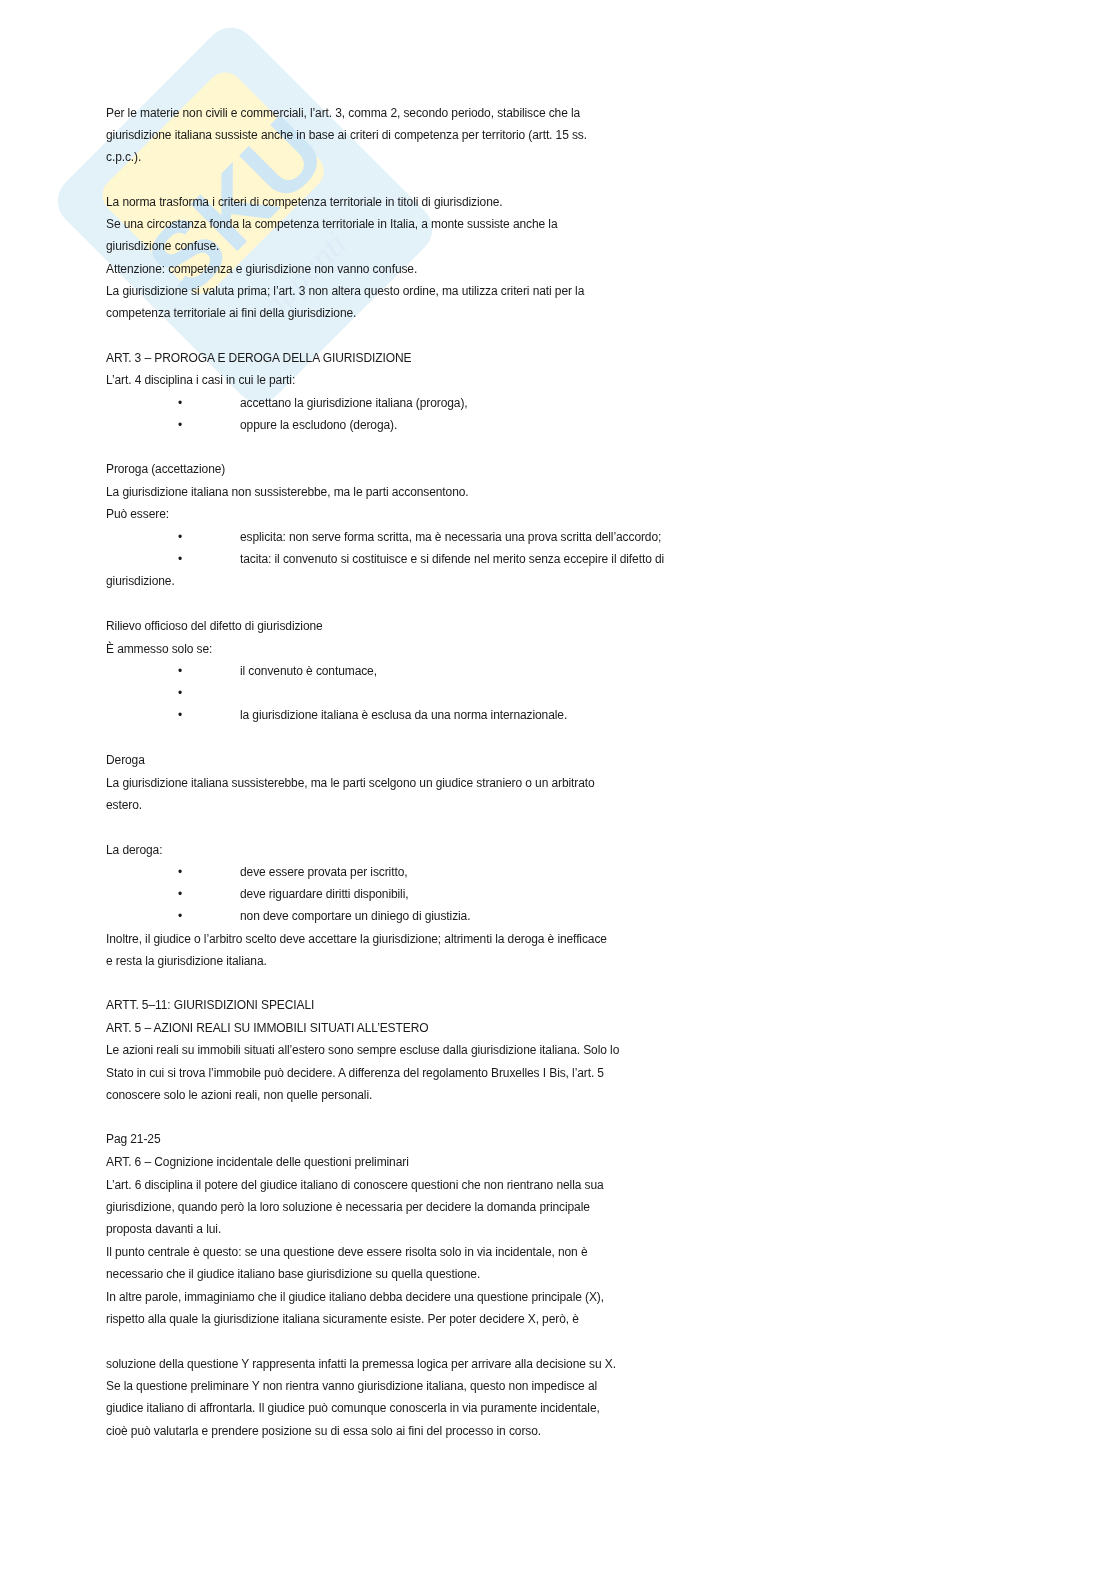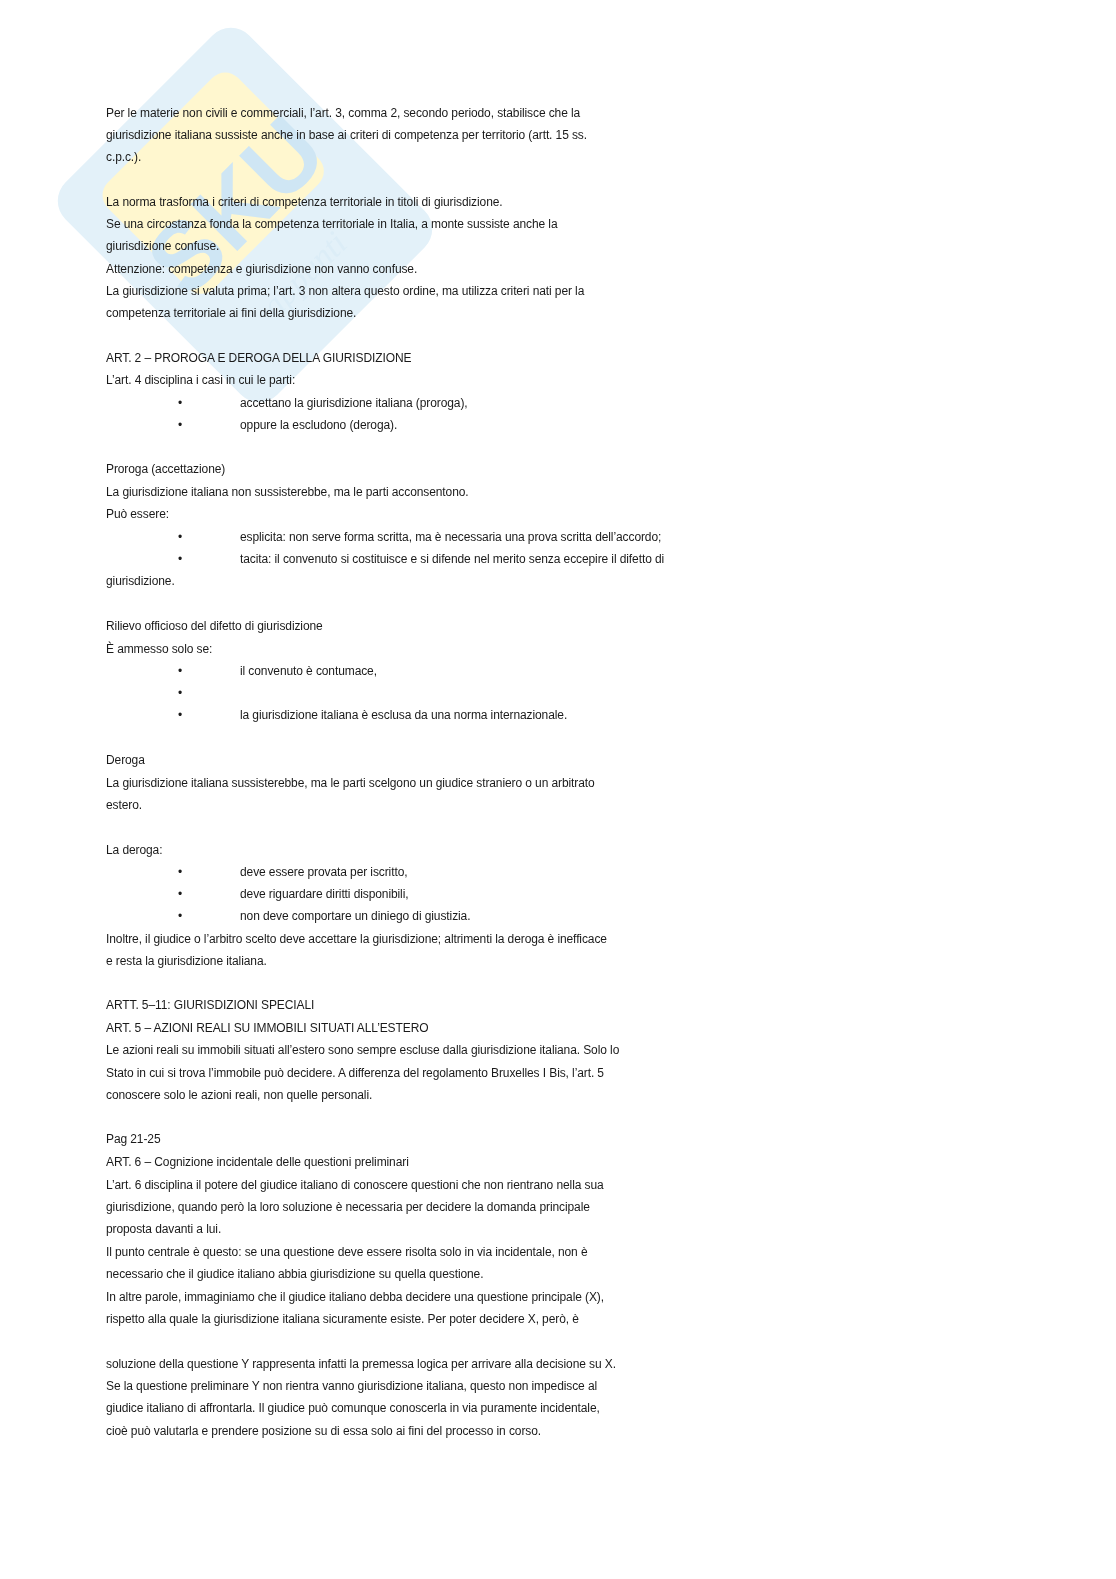--- a/index.html
+++ b/index.html
@@ -30,21 +30,21 @@
 <main class="page" id="page">
     <div class="line" style="top: 102px;">Per le materie non civili e commerciali, l’art. 3, comma 2, secondo periodo, stabilisce che la</div>
     <div class="line" style="top: 124px;">giurisdizione italiana sussiste anche in base ai criteri di competenza per territorio (artt. 15 ss.</div>
     <div class="line" style="top: 146px;">c.p.c.).</div>
     <div class="line" style="top: 191px;">La norma trasforma i criteri di competenza territoriale in titoli di giurisdizione.</div>
     <div class="line" style="top: 213px; text-align: center;">Se una circostanza fonda la competenza territoriale in Italia, a monte sussiste anche la</div>
     <div class="line" style="top: 235px;">giurisdizione confuse.</div>
     <div class="line" style="top: 258px;">Attenzione: competenza e giurisdizione non vanno confuse.</div>
     <div class="line" style="top: 280px;">La giurisdizione si valuta prima; l’art. 3 non altera questo ordine, ma utilizza criteri nati per la</div>
     <div class="line" style="top: 302px;">competenza territoriale ai fini della giurisdizione.</div>
-    <div class="line" style="top: 347px;">ART. 2 – PROROGA E DEROGA DELLA GIURISDIZIONE</div>
+    <div class="line" style="top: 347px;">ART. 3 – PROROGA E DEROGA DELLA GIURISDIZIONE</div>
     <div class="line" style="top: 369px;">L’art. 4 disciplina i casi in cui le parti:</div>
     <div class="line bullet-line" style="top: 392px; left: 106px;">
       <span class="dot">•</span>
       <span class="txt">accettano la giurisdizione italiana (proroga),</span>
     </div>
     <div class="line bullet-line" style="top: 414px; left: 106px;">
       <span class="dot">•</span>
       <span class="txt">oppure la escludono (deroga).</span>
     </div>
     <div class="line" style="top: 458px;">Proroga (accettazione)</div>
@@ -94,20 +94,20 @@
     <div class="line" style="top: 1017px;">ART. 5 – AZIONI REALI SU IMMOBILI SITUATI ALL’ESTERO</div>
     <div class="line" style="top: 1039px;">Le azioni reali su immobili situati all’estero sono sempre escluse dalla giurisdizione italiana. Solo lo</div>
     <div class="line" style="top: 1062px;">Stato in cui si trova l’immobile può decidere. A differenza del regolamento Bruxelles I Bis, l’art. 5</div>
     <div class="line" style="top: 1084px;">conoscere solo le azioni reali, non quelle personali.</div>
     <div class="line" style="top: 1128px;">Pag 21-25</div>
     <div class="line" style="top: 1151px;">ART. 6 – Cognizione incidentale delle questioni preliminari</div>
     <div class="line" style="top: 1174px;">L’art. 6 disciplina il potere del giudice italiano di conoscere questioni che non rientrano nella sua</div>
     <div class="line" style="top: 1196px;">giurisdizione, quando però la loro soluzione è necessaria per decidere la domanda principale</div>
     <div class="line" style="top: 1218px;">proposta davanti a lui.</div>
     <div class="line" style="top: 1241px;">Il punto centrale è questo: se una questione deve essere risolta solo in via incidentale, non è</div>
-    <div class="line" style="top: 1263px;">necessario che il giudice italiano abbia giurisdizione su quella questione.</div>
+    <div class="line" style="top: 1263px;">necessario che il giudice italiano base giurisdizione su quella questione.</div>
     <div class="line" style="top: 1286px;">In altre parole, immaginiamo che il giudice italiano debba decidere una questione principale (X),</div>
     <div class="line" style="top: 1308px;">rispetto alla quale la giurisdizione italiana sicuramente esiste. Per poter decidere X, però, è</div>
     <div class="line" style="top: 1353px;">soluzione della questione Y rappresenta infatti la premessa logica per arrivare alla decisione su X.</div>
     <div class="line" style="top: 1375px;">Se la questione preliminare Y non rientra vanno giurisdizione italiana, questo non impedisce al</div>
     <div class="line" style="top: 1397px;">giudice italiano di affrontarla. Il giudice può comunque conoscerla in via puramente incidentale,</div>
     <div class="line" style="top: 1420px;">cioè può valutarla e prendere posizione su di essa solo ai fini del processo in corso.</div>
   </main>
 
 </body></html>

